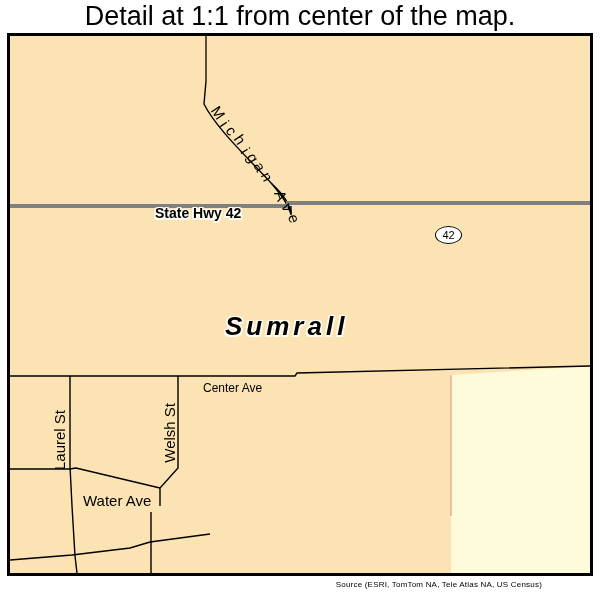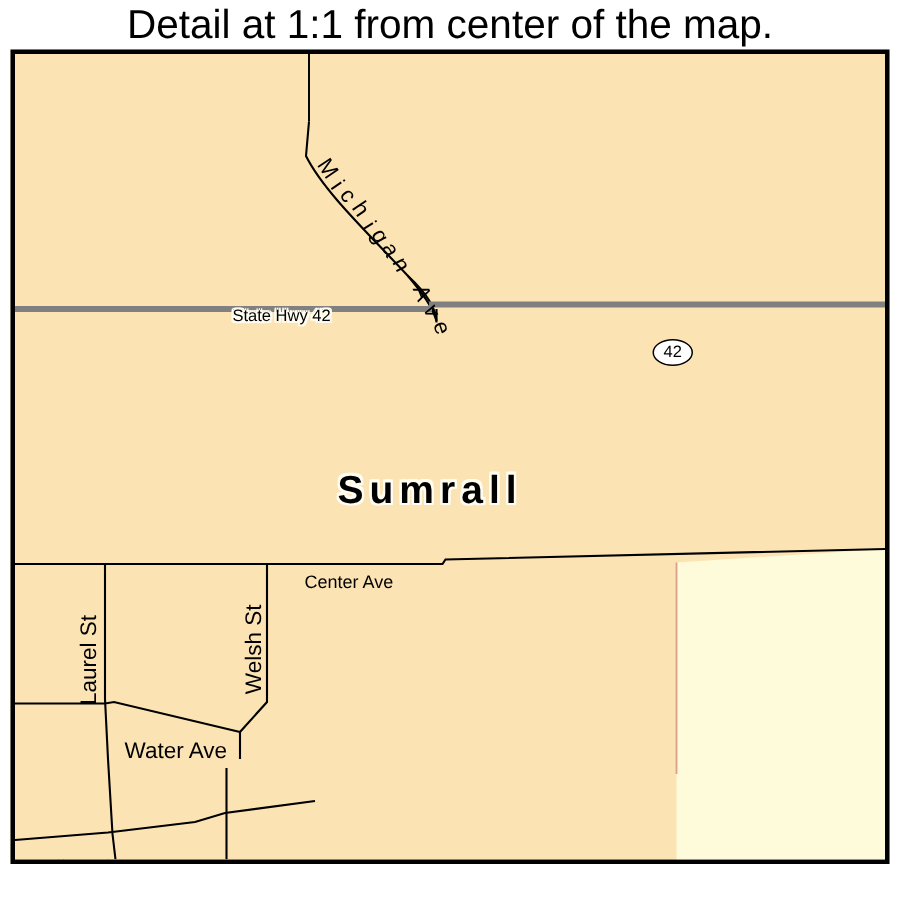--- a/index.html
+++ b/index.html
@@ -66,28 +66,29 @@
   .halo {
     text-shadow:
       -1.5px 0 #fffdf2, 1.5px 0 #fffdf2, 0 -1.5px #fffdf2, 0 1.5px #fffdf2,
       -1.5px -1.5px #fffdf2, 1.5px -1.5px #fffdf2,
       -1.5px 1.5px #fffdf2, 1.5px 1.5px #fffdf2;
   }
 
   #label-hwy42 {
     left: 145px;
     top: 169px;
-    font-size: 11px;
-    font-weight: normal;
+    font-size: 14px;
+    font-weight: bold;
   }
   #label-place {
     left: 215px;
     top: 275px;
     font-size: 26px;
     font-weight: bold;
+    font-style: italic;
     letter-spacing: 4px;
   }
   #label-center-ave {
     left: 181px;
     top: 345px;
     font-size: 12px;
     margin-left: 12px;
   }
   #label-water-ave {
     left: 73px;
@@ -242,14 +243,15 @@
 
     <div class="map-label" id="label-welsh-st">Welsh St</div>
 
     <div id="shield">
       <div class="shield-bg"></div>
       <div class="shield-num">42</div>
     </div>
 
   </div>
 
+  <div id="source-note">Source (ESRI, TomTom NA, Tele Atlas NA, US Census)</div>
 
 </div>
 
 </body></html>

